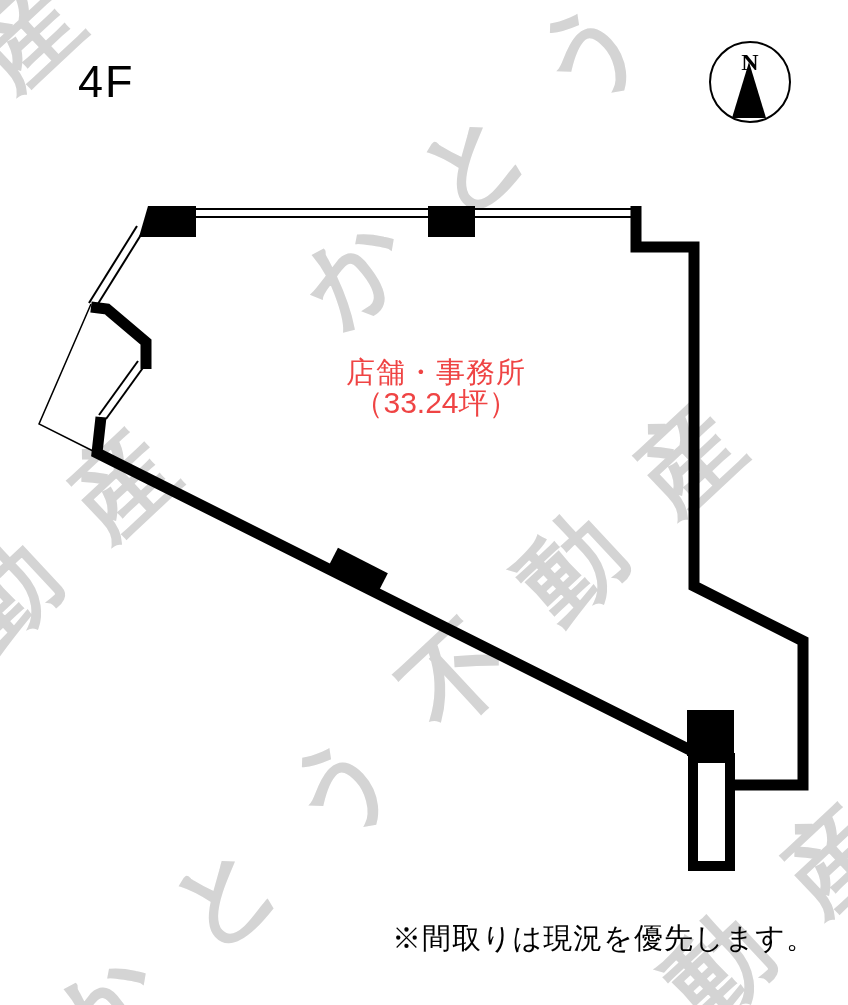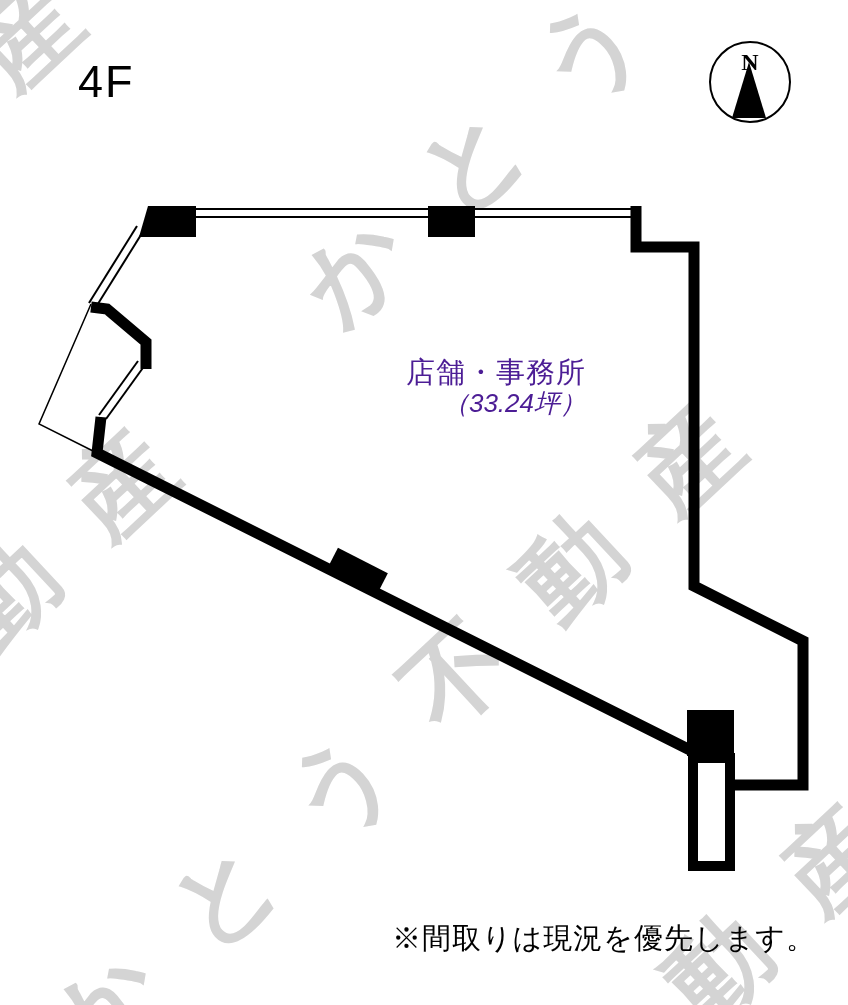--- a/index.html
+++ b/index.html
@@ -20,25 +20,25 @@
   .wm-c{left:180px;top:1400px;}
   
   .plan{position:absolute;left:0;top:0;z-index:2;}
   
   .floor-label{
     position:absolute;z-index:3;left:78px;top:56px;
     font-size:45px;color:#000;letter-spacing:2px;
   }
   .room-label{
     position:absolute;z-index:3;left:286px;top:356px;width:300px;
-    text-align:right;color:#4c1d95;
+    text-align:center;color:#ef4444;
   }
   .room-label .l1{font-size:29px;line-height:32px;letter-spacing:1px;}
   .room-label .l2{font-size:27px;line-height:30px;}
-  .room-label .l3{font-size:26px;line-height:30px;font-style:italic;}
+  .room-label .l3{font-size:30px;line-height:30px;}
   .plan-note{
     position:absolute;z-index:3;right:32px;top:919px;
     font-size:29px;color:#000;letter-spacing:1px;white-space:nowrap;
   }
   .compass-n{font-family:"Liberation Serif", serif;font-weight:bold;font-size:24px;}
 </style>
 </head>
 <body>
 
 <div class="stage">

